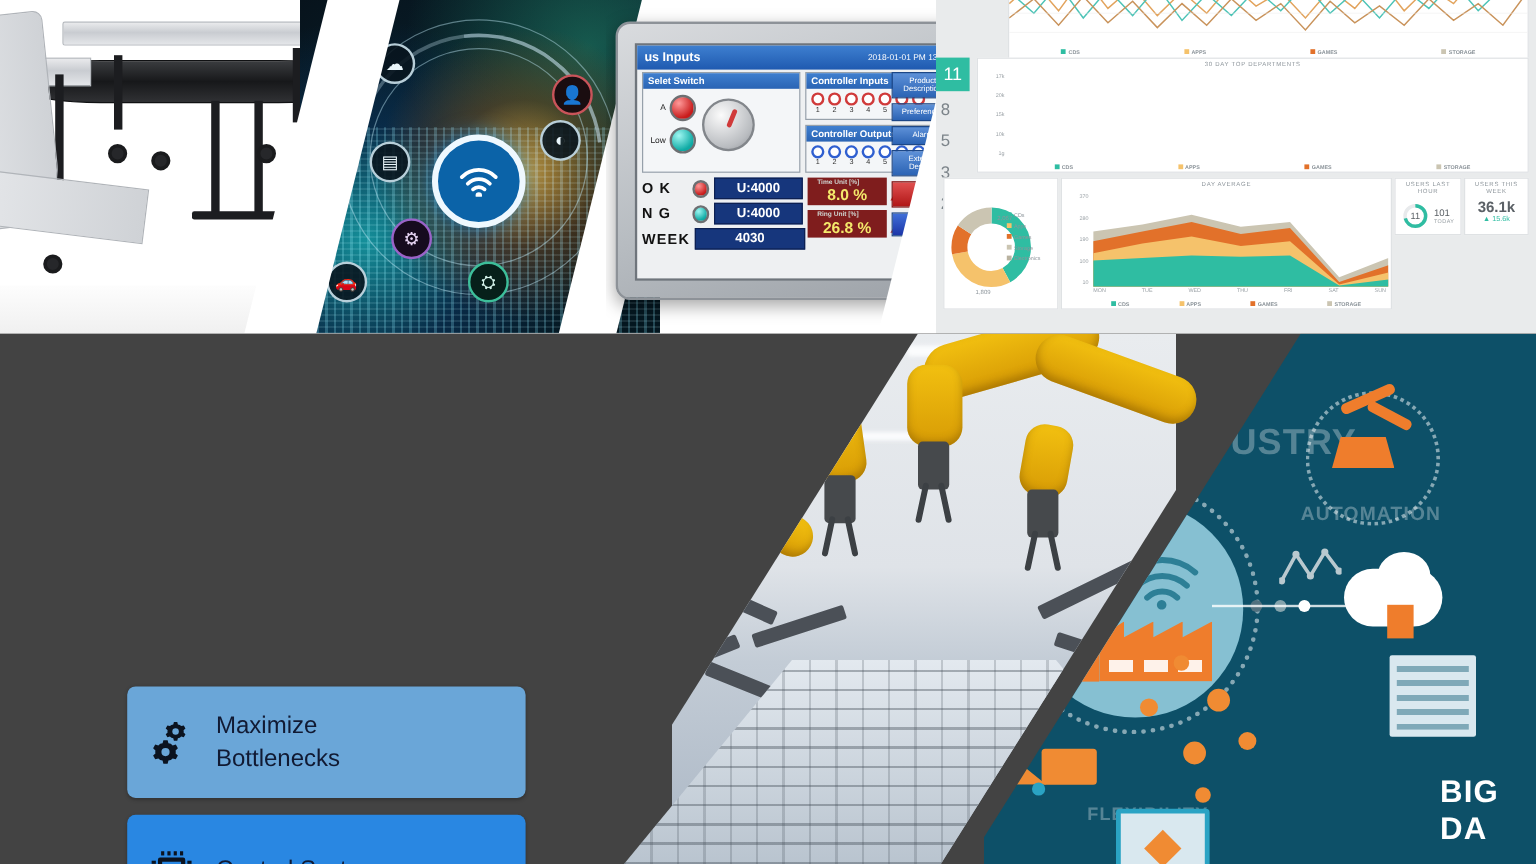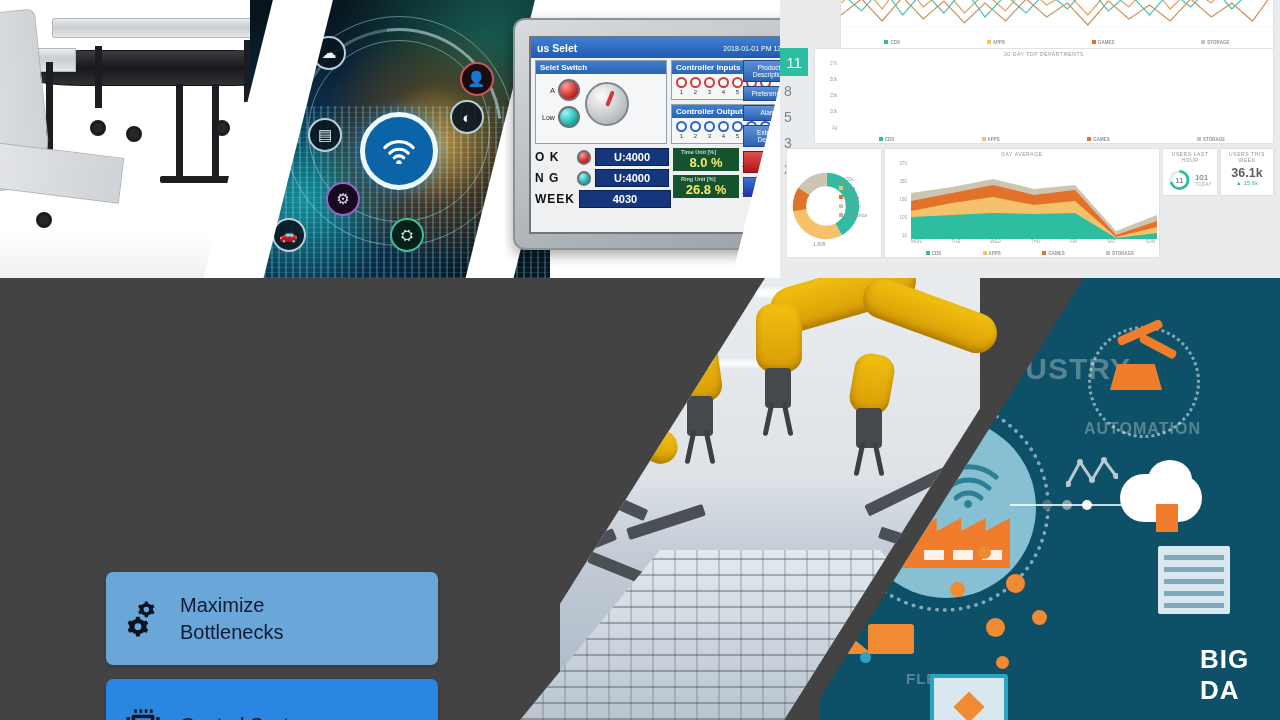--- a/index.html
+++ b/index.html
@@ -82,21 +82,21 @@
   .knob{ width:44px; height:44px; border-radius:50%;
          background:radial-gradient(circle at 35% 30%,#fbfbfb,#b9bcc0 70%,#8e9196);
          border:2px solid #82868b; position:relative; }
   .knob::after{ content:""; position:absolute; left:50%; top:6px; width:4px; height:16px;
                 background:#d03a3a; transform:translateX(-50%) rotate(22deg);
                 transform-origin:50% 100%; border-radius:2px; }
   .hmi-row{ display:flex; align-items:center; gap:4px; margin-bottom:3px; }
   .hmi-lbl{ font-size:12px; font-weight:bold; color:#111; width:40px; letter-spacing:1px; }
   .hmi-val{ background:#16367c; color:#fff; font-size:11px; font-weight:bold;
             padding:2px 10px; border:1px solid #0d2052; min-width:74px; text-align:center; }
-  .hmi-num{ background:#14532d; color:#f4e96b; font-size:13px; font-weight:bold;
+  .hmi-num{ background:#7f1d1d; color:#f4e96b; font-size:13px; font-weight:bold;
             padding:1px 8px; text-align:center; min-width:66px; }
   .hmi-num .cap{ display:block; color:#cfd3cf; font-size:5.5px; text-align:left; }
   .tri-up{ width:0;height:0;border-left:9px solid transparent;border-right:9px solid transparent;
            border-bottom:15px solid #d22b2b; }
   .tri-dn{ width:0;height:0;border-left:9px solid transparent;border-right:9px solid transparent;
            border-top:15px solid #2c46c8; }
   .sbtn{ background:linear-gradient(#5e91d8,#2b63b4); color:#fff; font-size:6.5px;
          border:1px solid #1d4786; text-align:center; padding:3px 2px; line-height:1.1; }
   .sbtn.red{ background:linear-gradient(#e05050,#b01616); border-color:#801010; }
   .sbtn.blue2{ background:linear-gradient(#3f6fd8,#1b35a8); }
@@ -219,21 +219,21 @@
       <div class="hud-node" style="left:22px;top:218px;">🚗</div>
       <div class="hud-node green" style="left:140px;top:218px;">⛭</div>
     </div>
     <div class="slash" style="left:238px;"></div>
     <div class="slash" style="left:500px;width:48px;"></div>
 
     <div class="panel p3">
       <div class="hmi-shell">
         <div class="hmi-screen">
           <div class="hmi-title">
-            <span>us Selet</span>
+            <span>us Inputs</span>
             <span class="ts">2018-01-01 PM 13:06</span>
           </div>
           <div class="hmi-body">
 
             <div class="hmi-box" style="left:140px;top:2px;width:128px;height:40px;">
               <h4>Controller Inputs</h4>
               <div class="leds">
                 <span class="led"></span>
                   <span class="led"></span>
                   <span class="led"></span>

